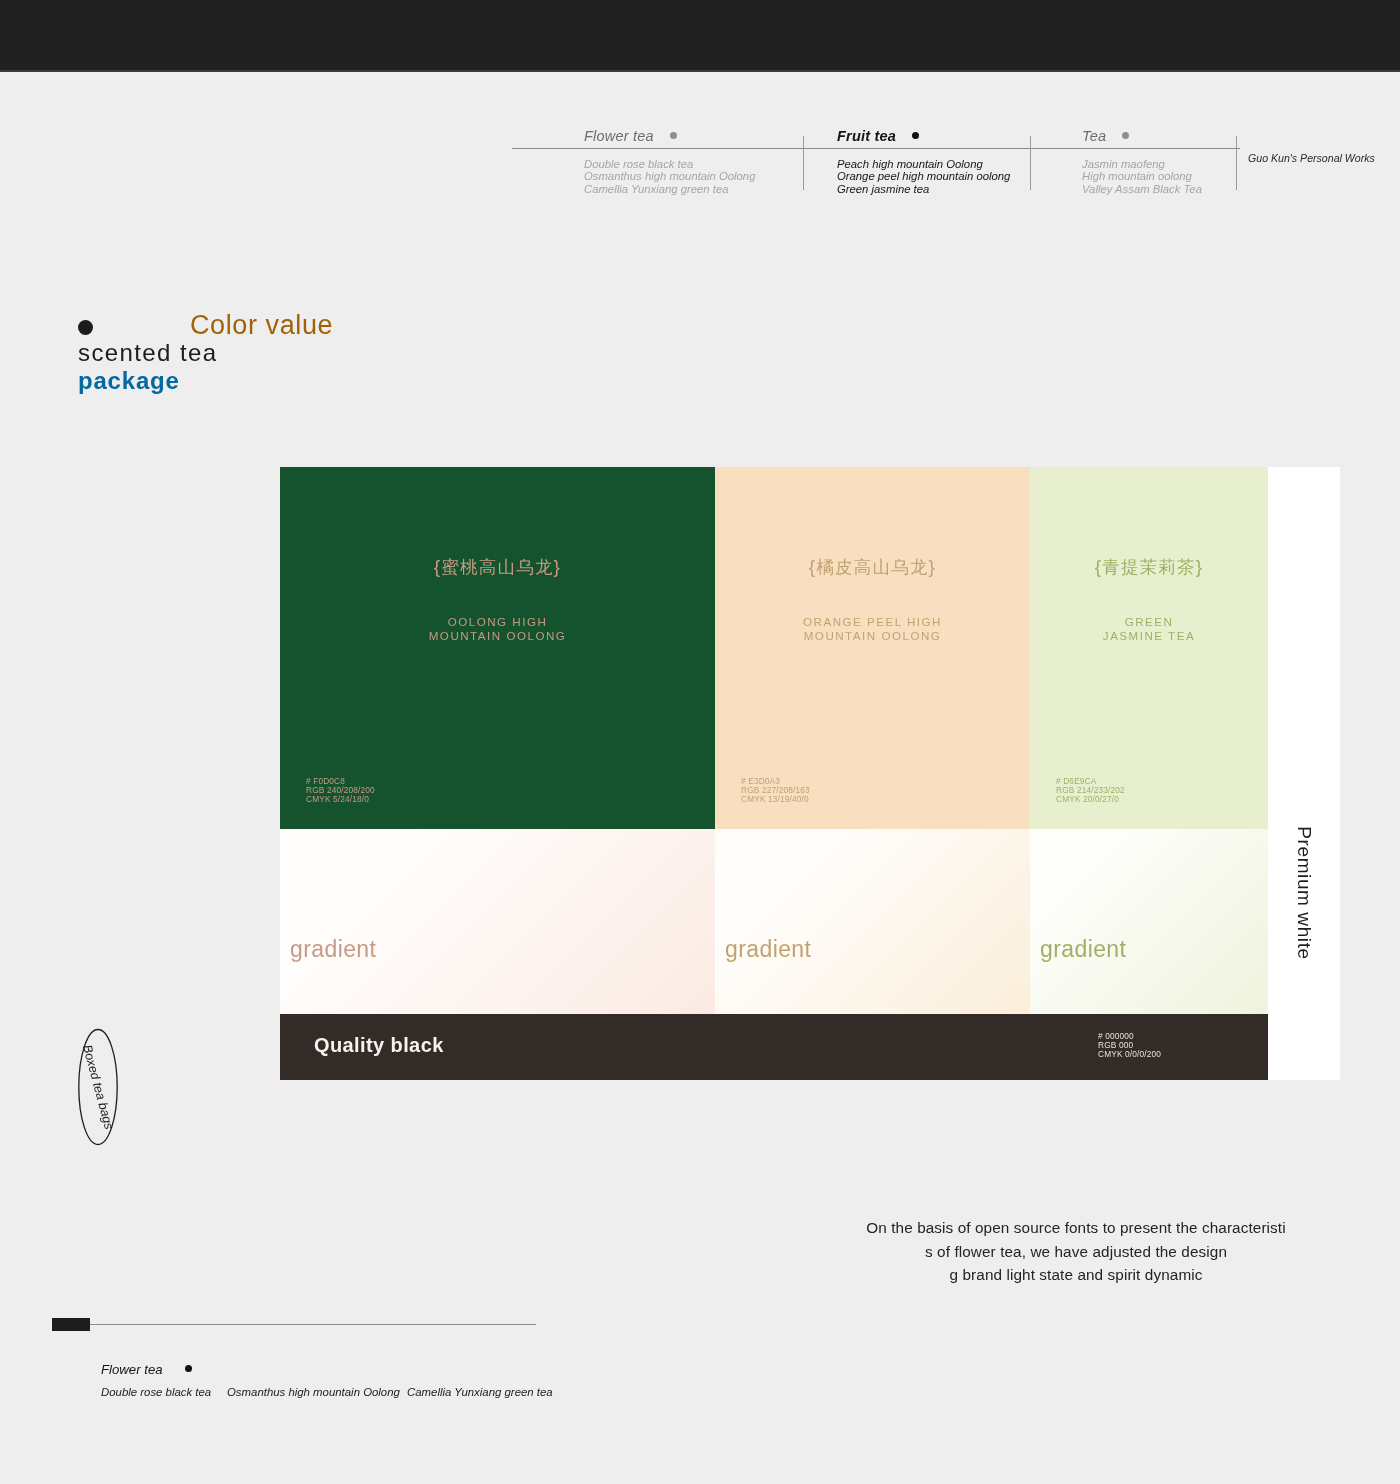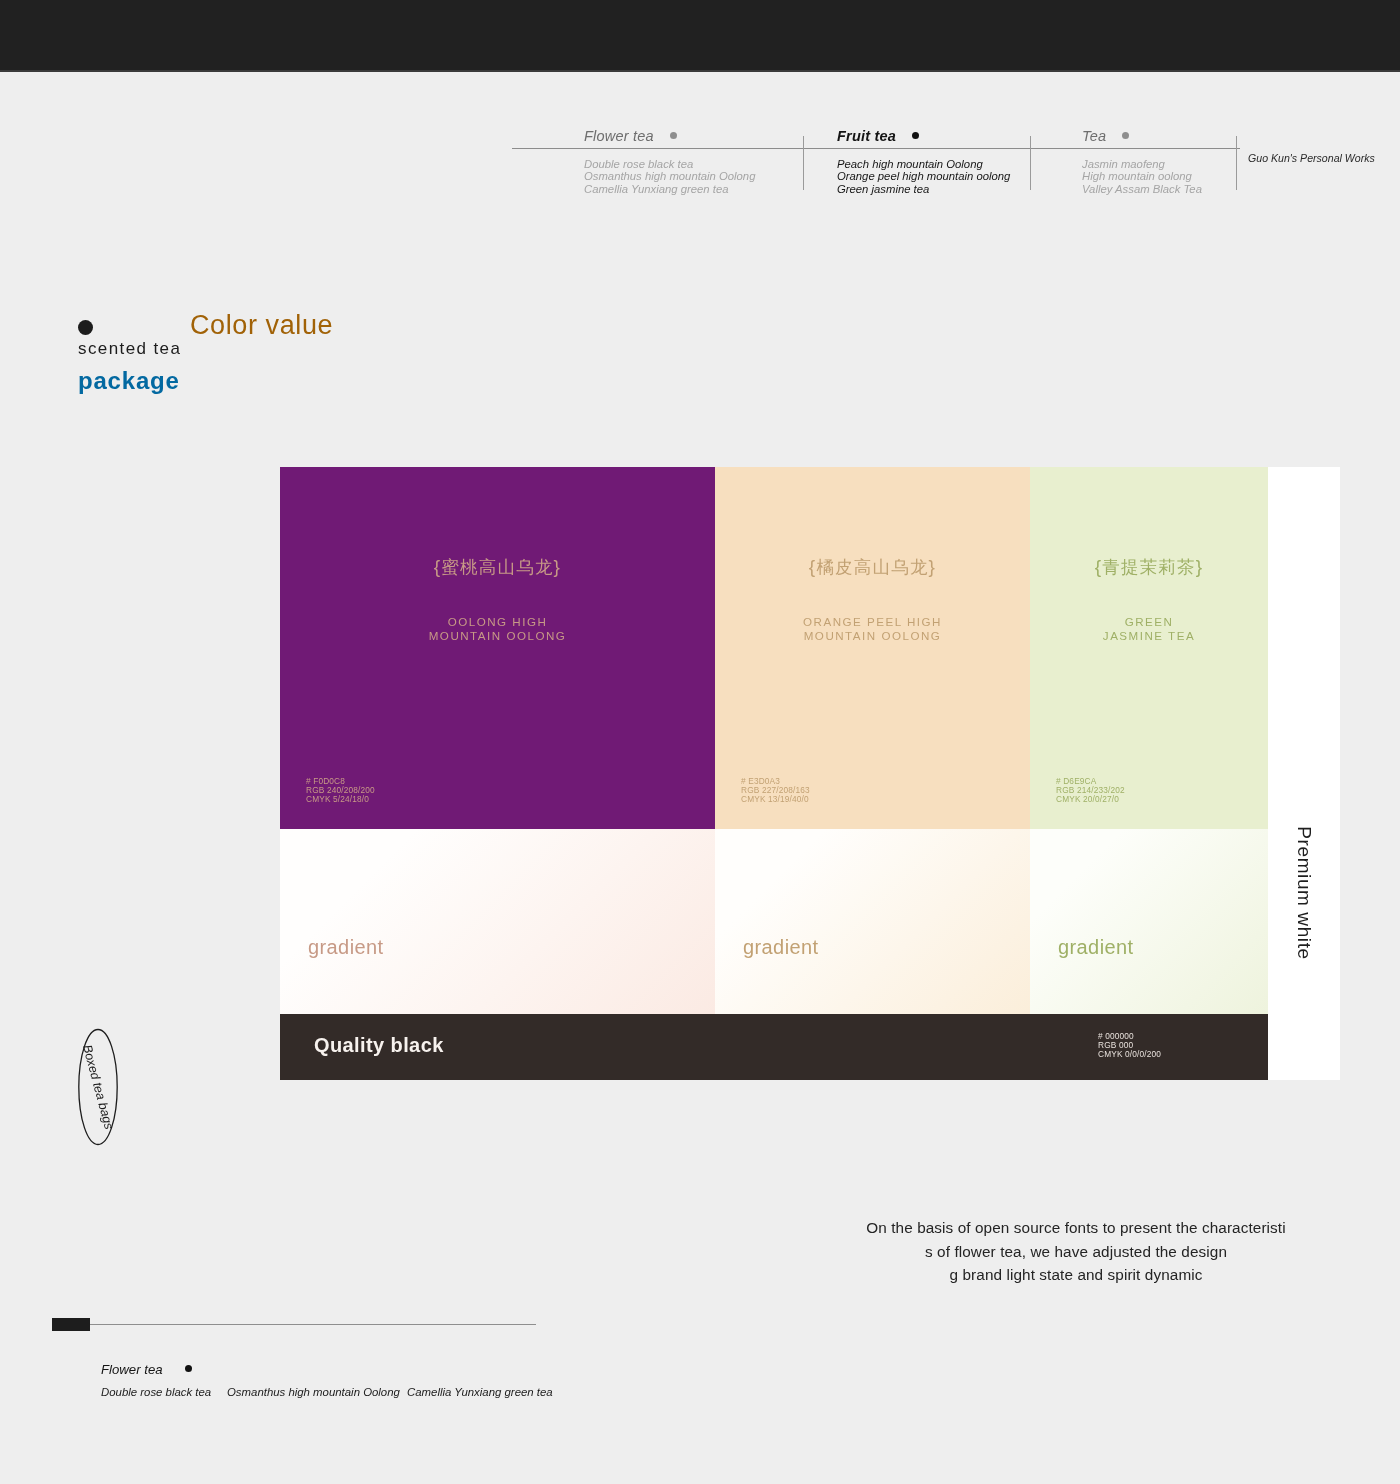--- a/index.html
+++ b/index.html
@@ -109,21 +109,21 @@
     left: 112px; top: 0;
     font-size: 27px;
     color: #a16207;
     letter-spacing: 0.6px;
     white-space: nowrap;
     font-weight: 300;
   }
   .title-line2 {
     position: absolute;
     left: 0; top: 29px;
-    font-size: 17px;
+    font-size: 24px;
     color: #1c1c1c;
     letter-spacing: 1.4px;
     white-space: nowrap;
     font-weight: 300;
   }
   .title-line3 {
     position: absolute;
     left: 0; top: 57px;
     font-size: 24px;
     color: #0369a1;
@@ -191,23 +191,23 @@
     position: absolute;
     left: 26px;
     top: 310px;
     font-size: 8.3px;
     line-height: 9.2px;
     letter-spacing: 0.15px;
     white-space: nowrap;
   }
   .sw-grad-label {
     position: absolute;
-    left: 28px;
+    left: 10px;
     top: 107px;
-    font-size: 20px;
+    font-size: 23px;
     letter-spacing: 0.4px;
     font-weight: 300;
     text-align: center;
   }
 
   
   .black-bar {
     position: absolute;
     left: 0; top: 547px;
     width: 988px;
@@ -380,21 +380,21 @@
     <div class="title-line1">Color value</div>
     <div class="title-line2">scented tea</div>
     <div class="title-line3">package</div>
   </div>
 
   <div class="grid">
 
     <div class="swatch-cols">
 
       <div class="swcol c0">
-        <div class="sw-solid" style="background: #701a75;">
+        <div class="sw-solid" style="background: #14532d;">
           <div class="sw-cn" style="color: rgb(199, 154, 134);"><span class="brace">{</span><span>蜜桃高山乌龙</span><span class="brace">}</span></div>
           <div class="sw-en" style="color: rgb(199, 154, 134);">
             <div>OOLONG HIGH</div>
             <div>MOUNTAIN OOLONG</div>
           </div>
           <div class="sw-codes" style="color: rgb(199, 154, 134);">
             <div># F0D0C8</div>
             <div>RGB 240/208/200</div>
             <div>CMYK 5/24/18/0</div>
           </div>

